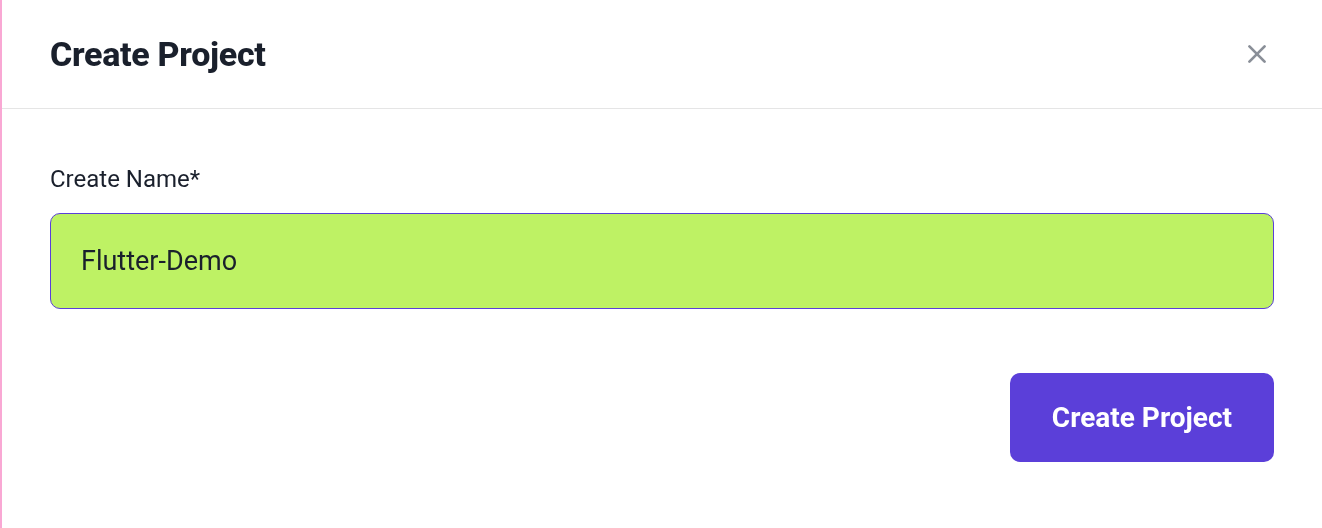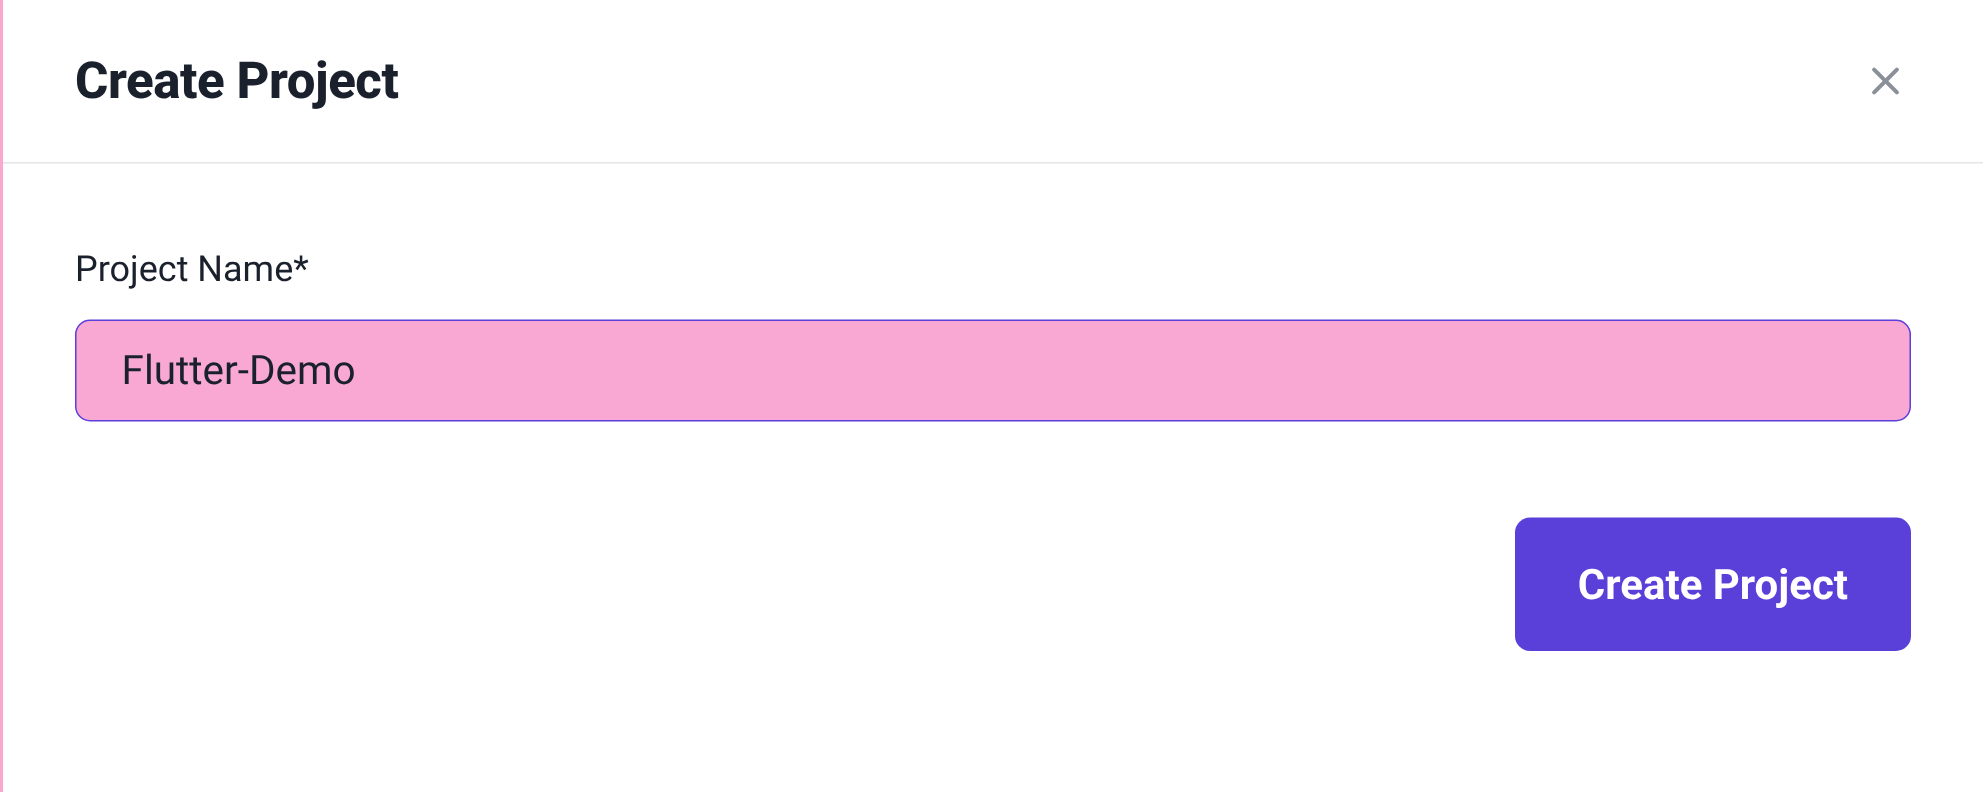--- a/index.html
+++ b/index.html
@@ -52,29 +52,29 @@
     }
     .field-label {
       font-size: 24px;
       color: #1a202c;
       font-weight: 400;
       margin-bottom: 20px;
       display: block;
     }
     .text-input {
       width: 100%;
-      height: 68px;
+      height: 96px;
       border: 1.5px solid #5b3fd9;
       border-radius: 10px;
       padding: 0 30px;
       font-size: 27px;
       color: #1a202c;
       font-family: inherit;
       outline: none;
-      background: #f9a8d4;
+      background: #bef264;
     }
     .modal-footer {
       padding: 64px 48px 0 48px;
       display: flex;
       justify-content: flex-end;
     }
     .create-button {
       background: #5b3fd9;
       color: #fff;
       border: none;
@@ -94,20 +94,20 @@
     <h1 class="modal-title">Create Project</h1>
     <button class="close-button" aria-label="Close">
       <svg viewBox="0 0 24 24" fill="none" stroke="currentColor" stroke-width="2.5" stroke-linecap="round">
         <line x1="5" y1="5" x2="19" y2="19"></line>
         <line x1="19" y1="5" x2="5" y2="19"></line>
       </svg>
     </button>
   </div>
 
   <div class="modal-body">
-    <label class="field-label">Project Name*</label>
+    <label class="field-label">Create Name*</label>
     <input type="text" class="text-input" value="Flutter-Demo" style="">
   </div>
 
   <div class="modal-footer">
     <button class="create-button">Create Project</button>
   </div>
 </div>
 
 </body></html>

